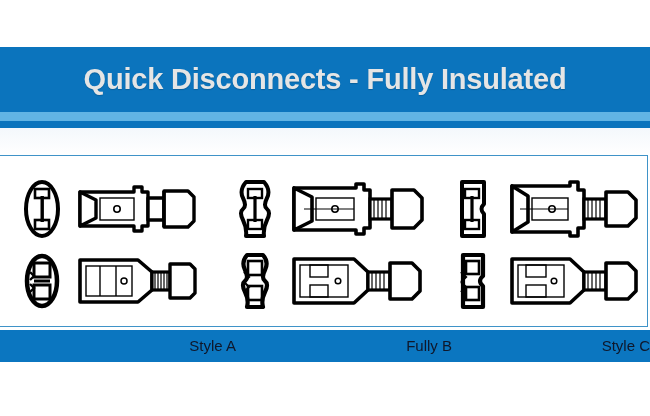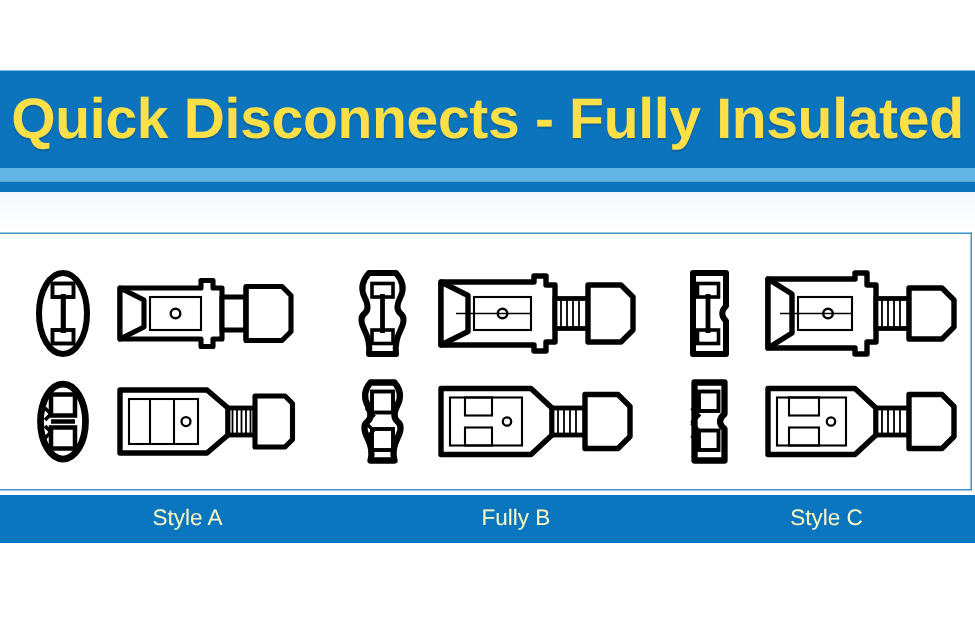--- a/index.html
+++ b/index.html
@@ -21,22 +21,22 @@
     left: 0;
     top: 47px;
     width: 650px;
     height: 65px;
     background: #0b74bd;
     display: flex;
     align-items: center;
     justify-content: center;
   }
   #header-title {
-    color: #fde047;
-    font-size: 38px;
+    color: #e5e5e5;
+    font-size: 29px;
     font-weight: bold;
     letter-spacing: -0.2px;
     line-height: 1;
     white-space: nowrap;
     text-shadow: 0 1px 1px rgba(0,0,0,0.18);
   }
   #header-stripe-light {
     position: absolute;
     left: 0;
     top: 112px;
@@ -114,23 +114,23 @@
     top: 330px;
     width: 650px;
     height: 32px;
     background: #0b76c0;
   }
   .style-label {
     position: absolute;
     top: 0;
     height: 32px;
     line-height: 32px;
-    color: #fef9c3;
+    color: #0f172a;
     font-size: 15px;
-    text-align: center;
+    text-align: right;
   }
   #label-a { left: 14px;  width: 222px; }
   #label-b { left: 236px; width: 216px; }
   #label-c { left: 452px; width: 198px; }
 
   #footer-area {
     position: absolute;
     left: 0;
     top: 362px;
     width: 650px;

